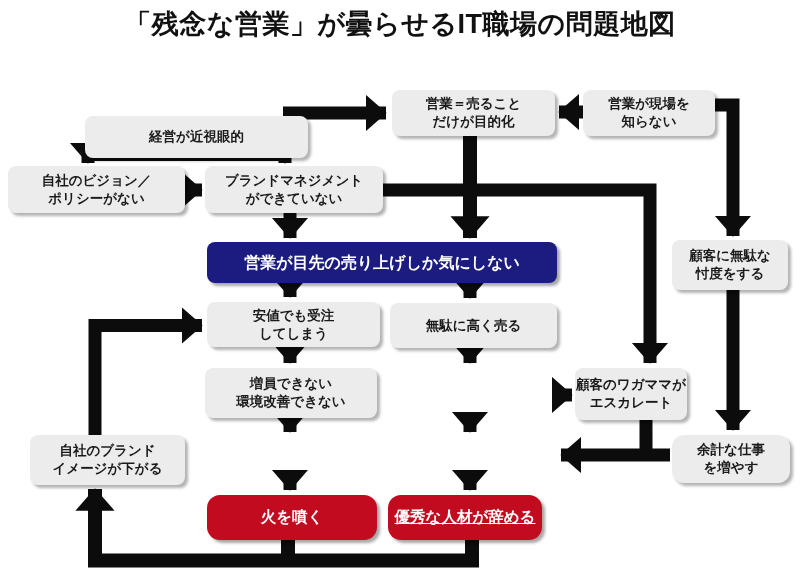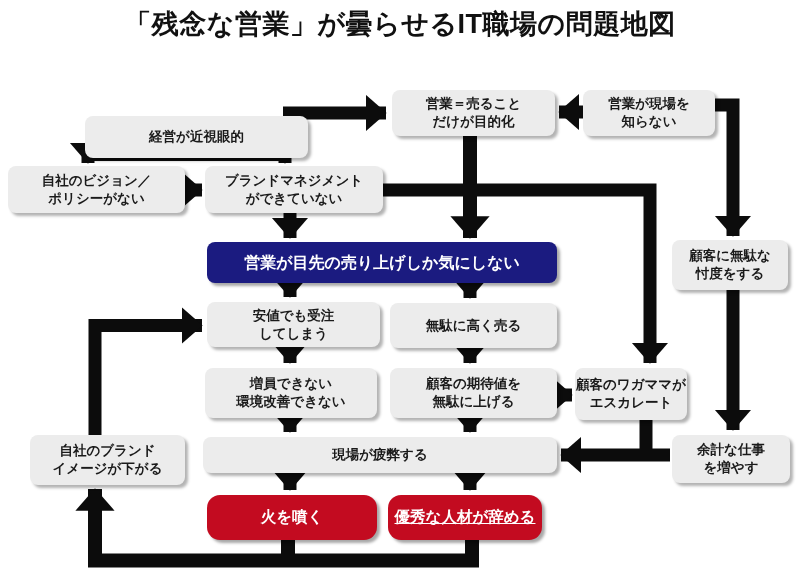--- a/index.html
+++ b/index.html
@@ -101,25 +101,22 @@
   <div class="node" style="left:205px;top:166px;width:178px;height:47px;">ブランドマネジメント
 ができていない</div>
   <div class="node highlight" style="left:207px;top:242px;width:350px;height:41px;">営業が目先の売り上げしか気にしない</div>
   <div class="node" style="left:672px;top:240px;width:116px;height:50px;">顧客に無駄な
 忖度をする</div>
   <div class="node" style="left:207px;top:302px;width:173px;height:45px;">安値でも受注
 してしまう</div>
   <div class="node" style="left:390px;top:303px;width:167px;height:45px;">無駄に高く売る</div>
   <div class="node" style="left:205px;top:368px;width:172px;height:50px;">増員できない
 環境改善できない</div>
-  <div class="node" style="left:390px;top:368px;width:167px;height:50px;">顧客の期待値を
-無駄に上げる</div>
   <div class="node" style="left:575px;top:368px;width:112px;height:52px;">顧客のワガママが
 エスカレート</div>
   <div class="node" style="left:30px;top:435px;width:155px;height:50px;">自社のブランド
 イメージが下がる</div>
-  <div class="node" style="left:203px;top:437px;width:354px;height:36px;">現場が疲弊する</div>
-  <div class="node" style="left:672px;top:435px;width:118px;height:48px;">余計な仕事
+  <div class="node" style="left:672px;top:435px;width:118px;height:48px;border-radius:12px;">余計な仕事
 を増やす</div>
   <div class="node danger" style="left:207px;top:495px;width:170px;height:45px;">火を噴く</div>
   <div class="node danger" style="left:388px;top:495px;width:154px;height:45px;text-decoration:underline;">優秀な人材が辞める</div>
 
 </div>
 
 </body></html>

